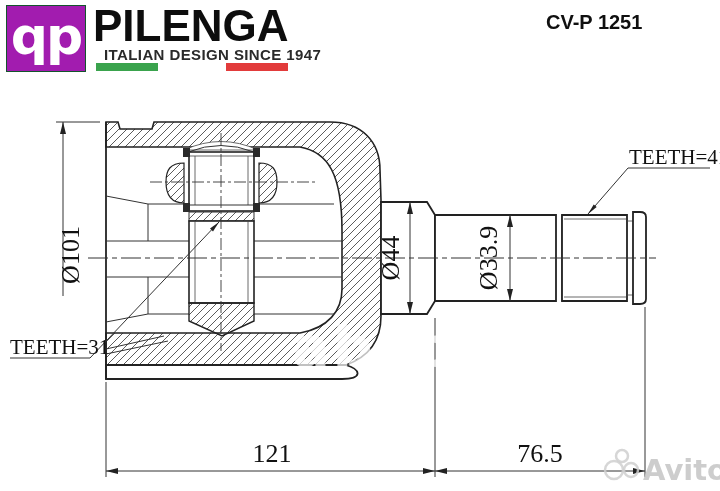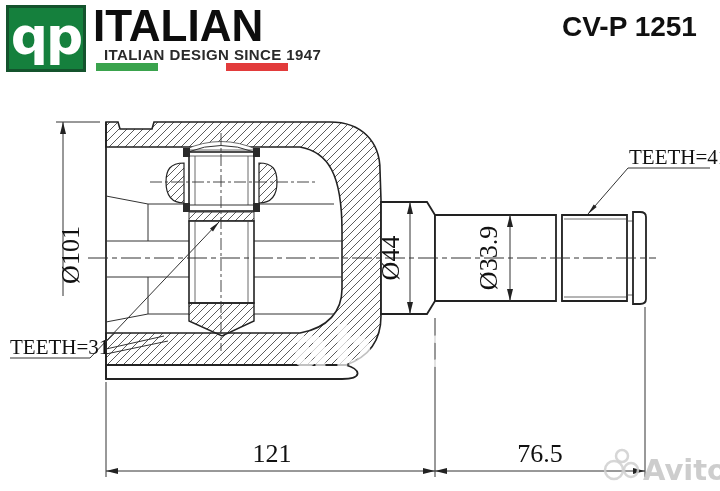--- a/index.html
+++ b/index.html
@@ -1,28 +1,28 @@
 <!DOCTYPE html>
 <html><head>
 <meta charset="utf-8">
 <style>
   html,body{margin:0;padding:0;background:#ffffff;}
   #stage{position:relative;width:720px;height:491px;background:#fff;overflow:hidden;
          font-family:"Liberation Sans","DejaVu Sans",sans-serif;}
   
-  .logo-box{position:absolute;left:6px;top:5px;width:80px;height:67px;background:#15803d;
-            display:flex;align-items:center;justify-content:center;border:3px solid #14532d;box-sizing:border-box;}
+  .logo-box{position:absolute;left:6px;top:5px;width:80px;height:67px;background:#a21caf;
+            display:flex;align-items:center;justify-content:center;border:1px solid #14532d;box-sizing:border-box;}
   .logo-box span{color:#fff;font-weight:900;font-size:52px;line-height:52px;
                  font-family:"DejaVu Sans",sans-serif;letter-spacing:-2px;padding-bottom:6px;}
   .brand{position:absolute;left:93px;top:1px;font-size:44px;font-weight:900;color:#0d0d0d;
          letter-spacing:0px;font-family:"Liberation Sans","DejaVu Sans",sans-serif;}
   .tagline{position:absolute;left:104px;top:46px;font-size:15px;font-weight:600;color:#2a2a2a;letter-spacing:.4px;}
   .flag-green{position:absolute;left:96px;top:63px;width:62px;height:8px;background:#3aa34d;}
   .flag-red{position:absolute;left:226px;top:63px;width:62px;height:8px;background:#e23b3b;}
-  .part-number{position:absolute;left:562px;top:11px;font-size:28px;font-weight:900;color:#101010;}
+  .part-number{position:absolute;left:546px;top:11px;font-size:20px;font-weight:900;color:#101010;}
   
   svg{position:absolute;left:0;top:0;}
   .outline{fill:none;stroke:#222;stroke-width:1.8;}
   .outline-fill{fill:#fff;stroke:#222;stroke-width:1.8;}
   .thin{fill:none;stroke:#333;stroke-width:1;}
   .vthin{fill:none;stroke:#444;stroke-width:.8;}
   .dim{fill:none;stroke:#333;stroke-width:1;}
   .arrow{fill:#222;stroke:none;}
   .dimtext{font-family:"Liberation Serif","DejaVu Serif",serif;fill:#111;font-size:26px;}
   .teethtext{font-family:"Liberation Serif","DejaVu Serif",serif;fill:#111;font-size:21px;}
@@ -33,21 +33,21 @@
   .wm-circ{fill:none;stroke:#cfcfcf;stroke-width:2.5;opacity:.85;}
 </style>
 </head>
 <body>
 
 <div id="stage">
 
   <div class="logo-box">
     <span>qp</span>
   </div>
-  <div class="brand">ITALIAN</div>
+  <div class="brand">PILENGA</div>
   <div class="tagline">ITALIAN DESIGN SINCE 1947</div>
   <div class="flag-green"></div>
   <div class="flag-red"></div>
   <div class="part-number">CV-P 1251</div>
 
   <svg width="720" height="491" viewBox="0 0 720 491">
     <defs>
       <pattern id="hatch" patternUnits="userSpaceOnUse" width="8" height="8">
         <path d="M0,8 L8,0" stroke="#4a4a4a" stroke-width="0.9" fill="none"></path>
       </pattern>

